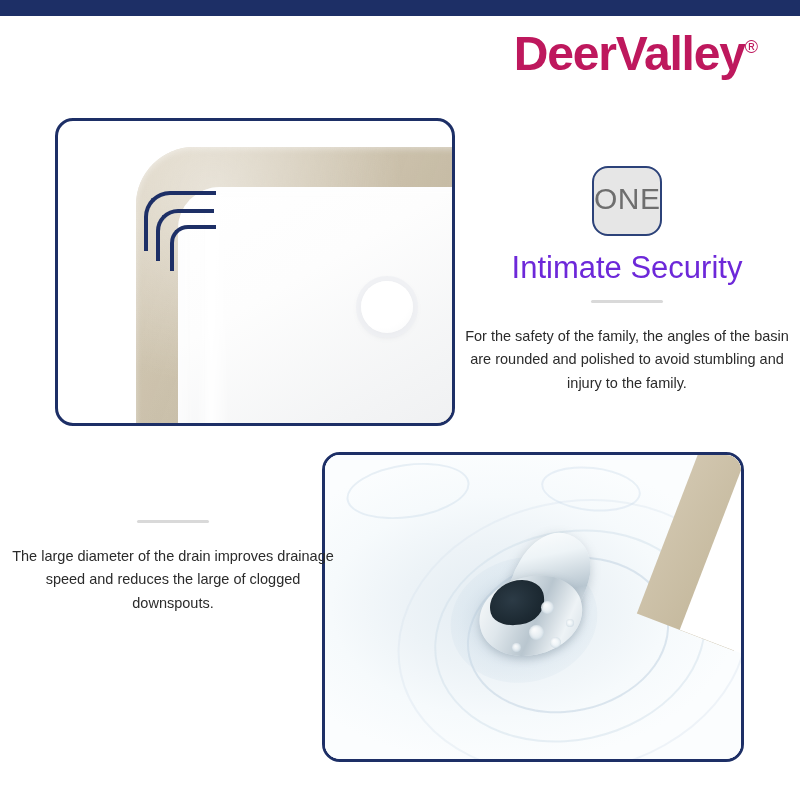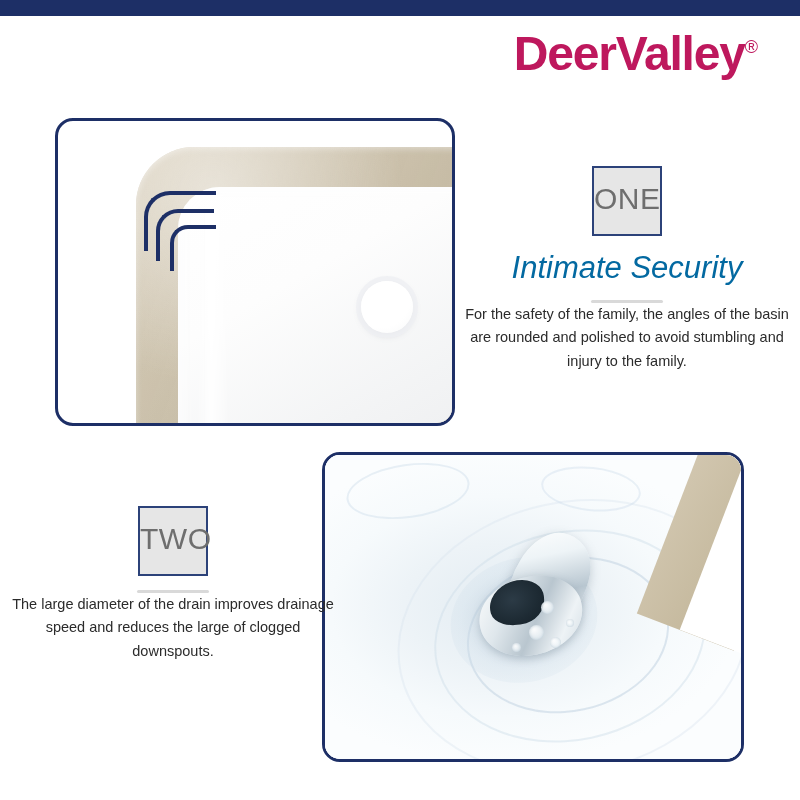--- a/index.html
+++ b/index.html
@@ -227,45 +227,44 @@
   
   .block { position: absolute; }
   #block-one { left: 462px; top: 166px; width: 330px; text-align: center; }
   #block-two { left: 8px;   top: 506px; width: 330px; text-align: center; }
 
   .badge {
     width: 66px;
     height: 66px;
     margin: 0 auto;
     border: 2px solid #2c4279;
-    border-radius: 0;
+    border-radius: 16px;
     background: #e6e6e6;
     color: #6e6e6e;
     font-size: 30px;
     line-height: 62px;
     text-align: center;
     letter-spacing: .5px;
   }
   .feature-title {
     margin-top: 14px;
     font-size: 31px;
-    color: #0369a1;
+    color: #6d28d9;
     line-height: 1.15;
     white-space: nowrap;
-    font-style: italic;
   }
   .divider {
     width: 72px;
     height: 3px;
     background: #d9d9d9;
     margin: 14px auto 0;
     border-radius: 2px;
   }
   .feature-desc {
-    margin-top: 0;
+    margin-top: 22px;
     font-size: 14.5px;
     color: #2b2b2b;
     line-height: 1.62;
   }
 </style>
 </head>
 <body>
 
 <div class="top-bar"></div>
 
@@ -308,16 +307,15 @@
     <div class="bubble" style="left:54%;top:60%;width:11px;height:11px;"></div>
     <div class="bubble" style="left:45%;top:62%;width:9px;height:9px;"></div>
     <div class="bubble" style="left:52%;top:48%;width:13px;height:13px;"></div>
     <div class="bubble" style="left:58%;top:54%;width:8px;height:8px;"></div>
     <div class="counter-edge"></div>
     <div class="counter-edge-white"></div>
   </div>
 </div>
 
 <div class="block" id="block-two">
-  <div class="badge">TWO</div>
   <div class="divider"></div>
   <div class="feature-desc">The large diameter of the drain improves drainage speed and reduces the large of clogged downspouts.</div>
 </div>
 
 </body></html>

